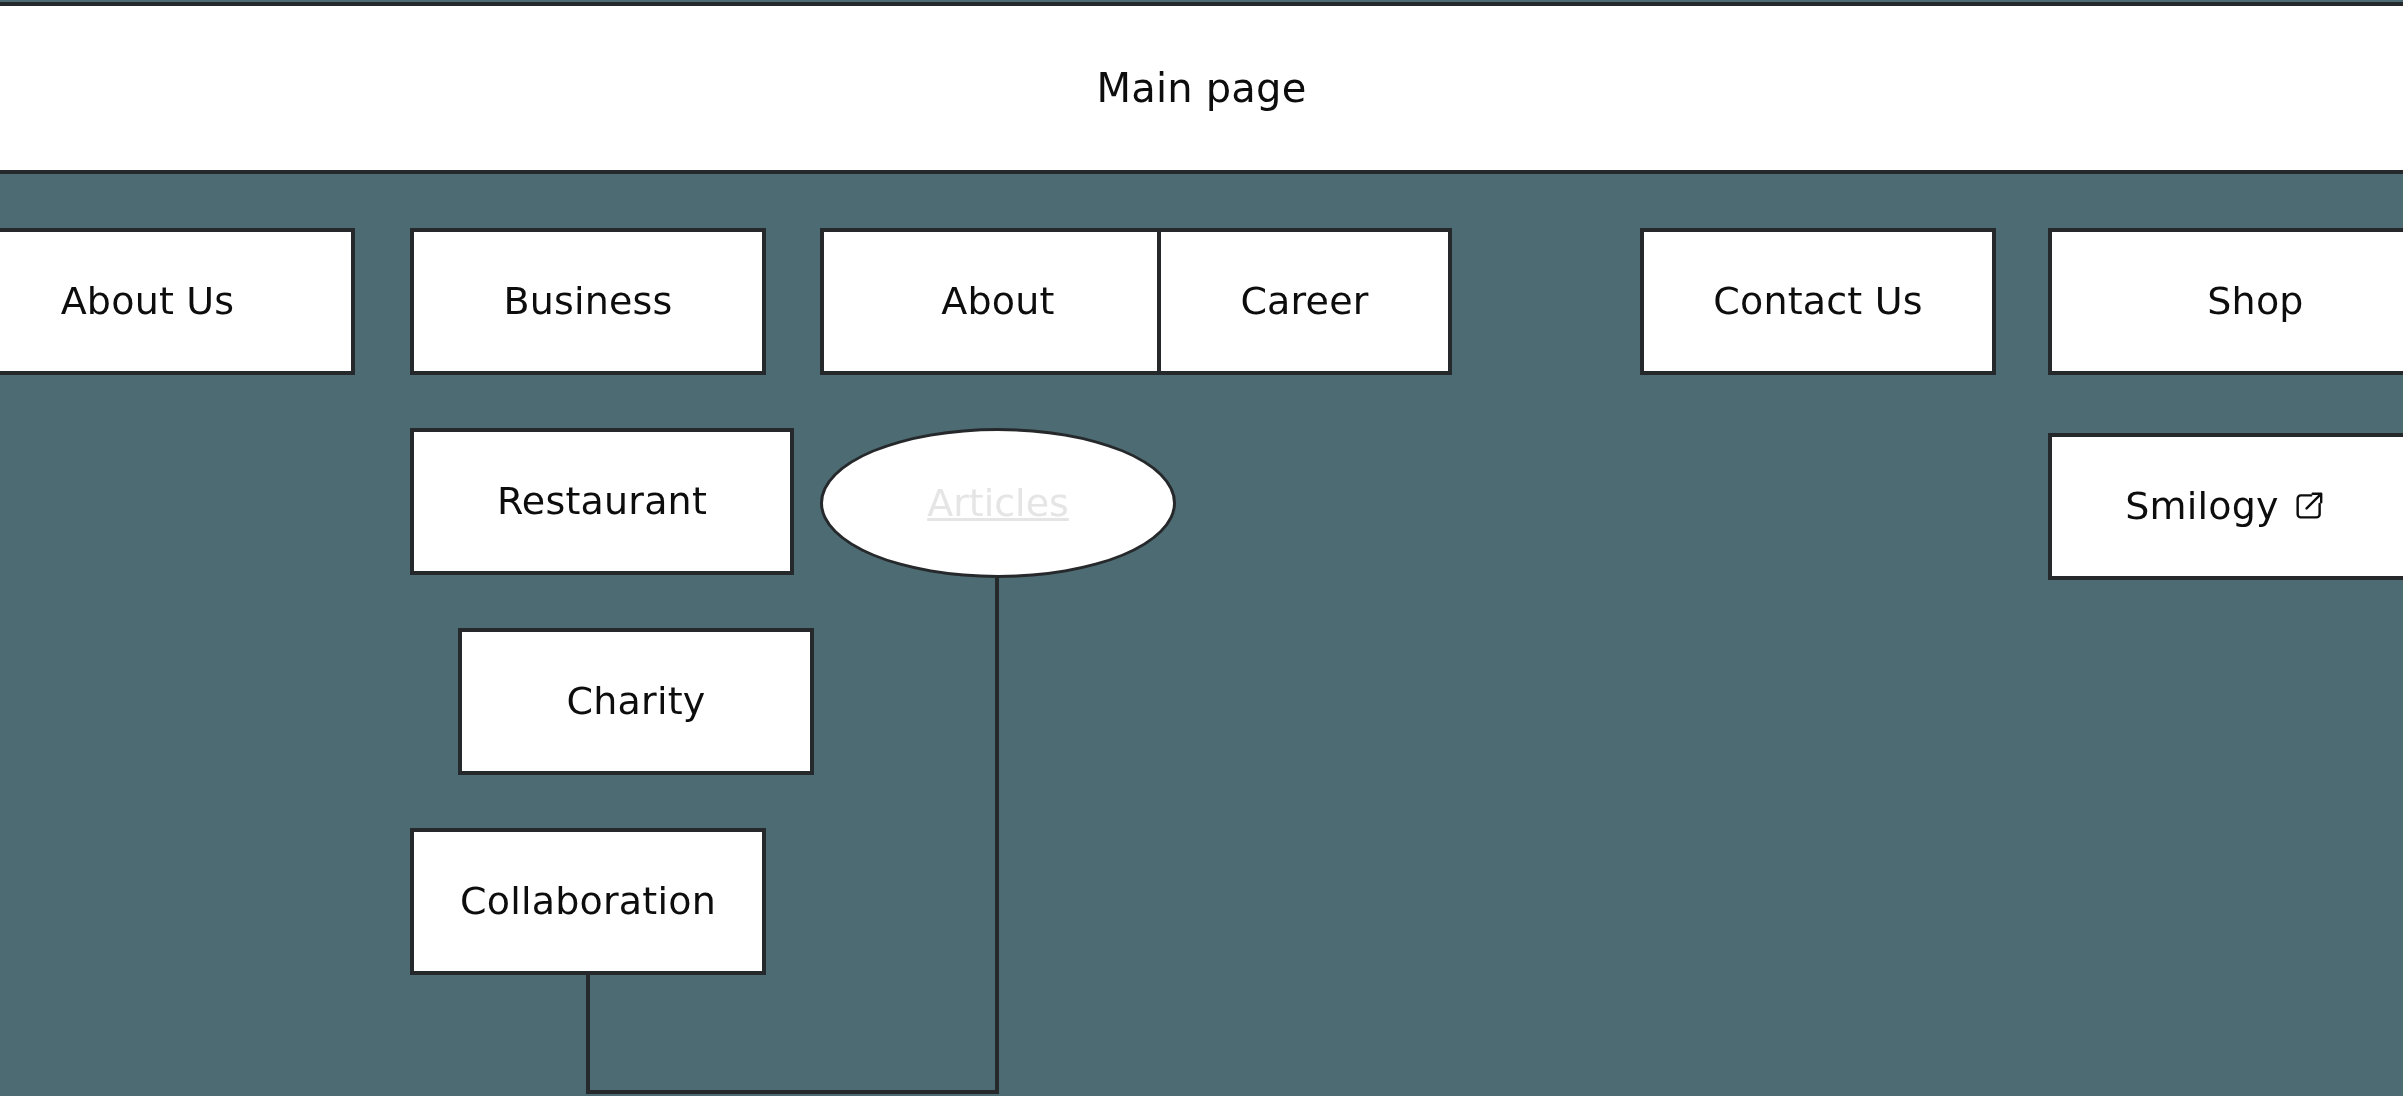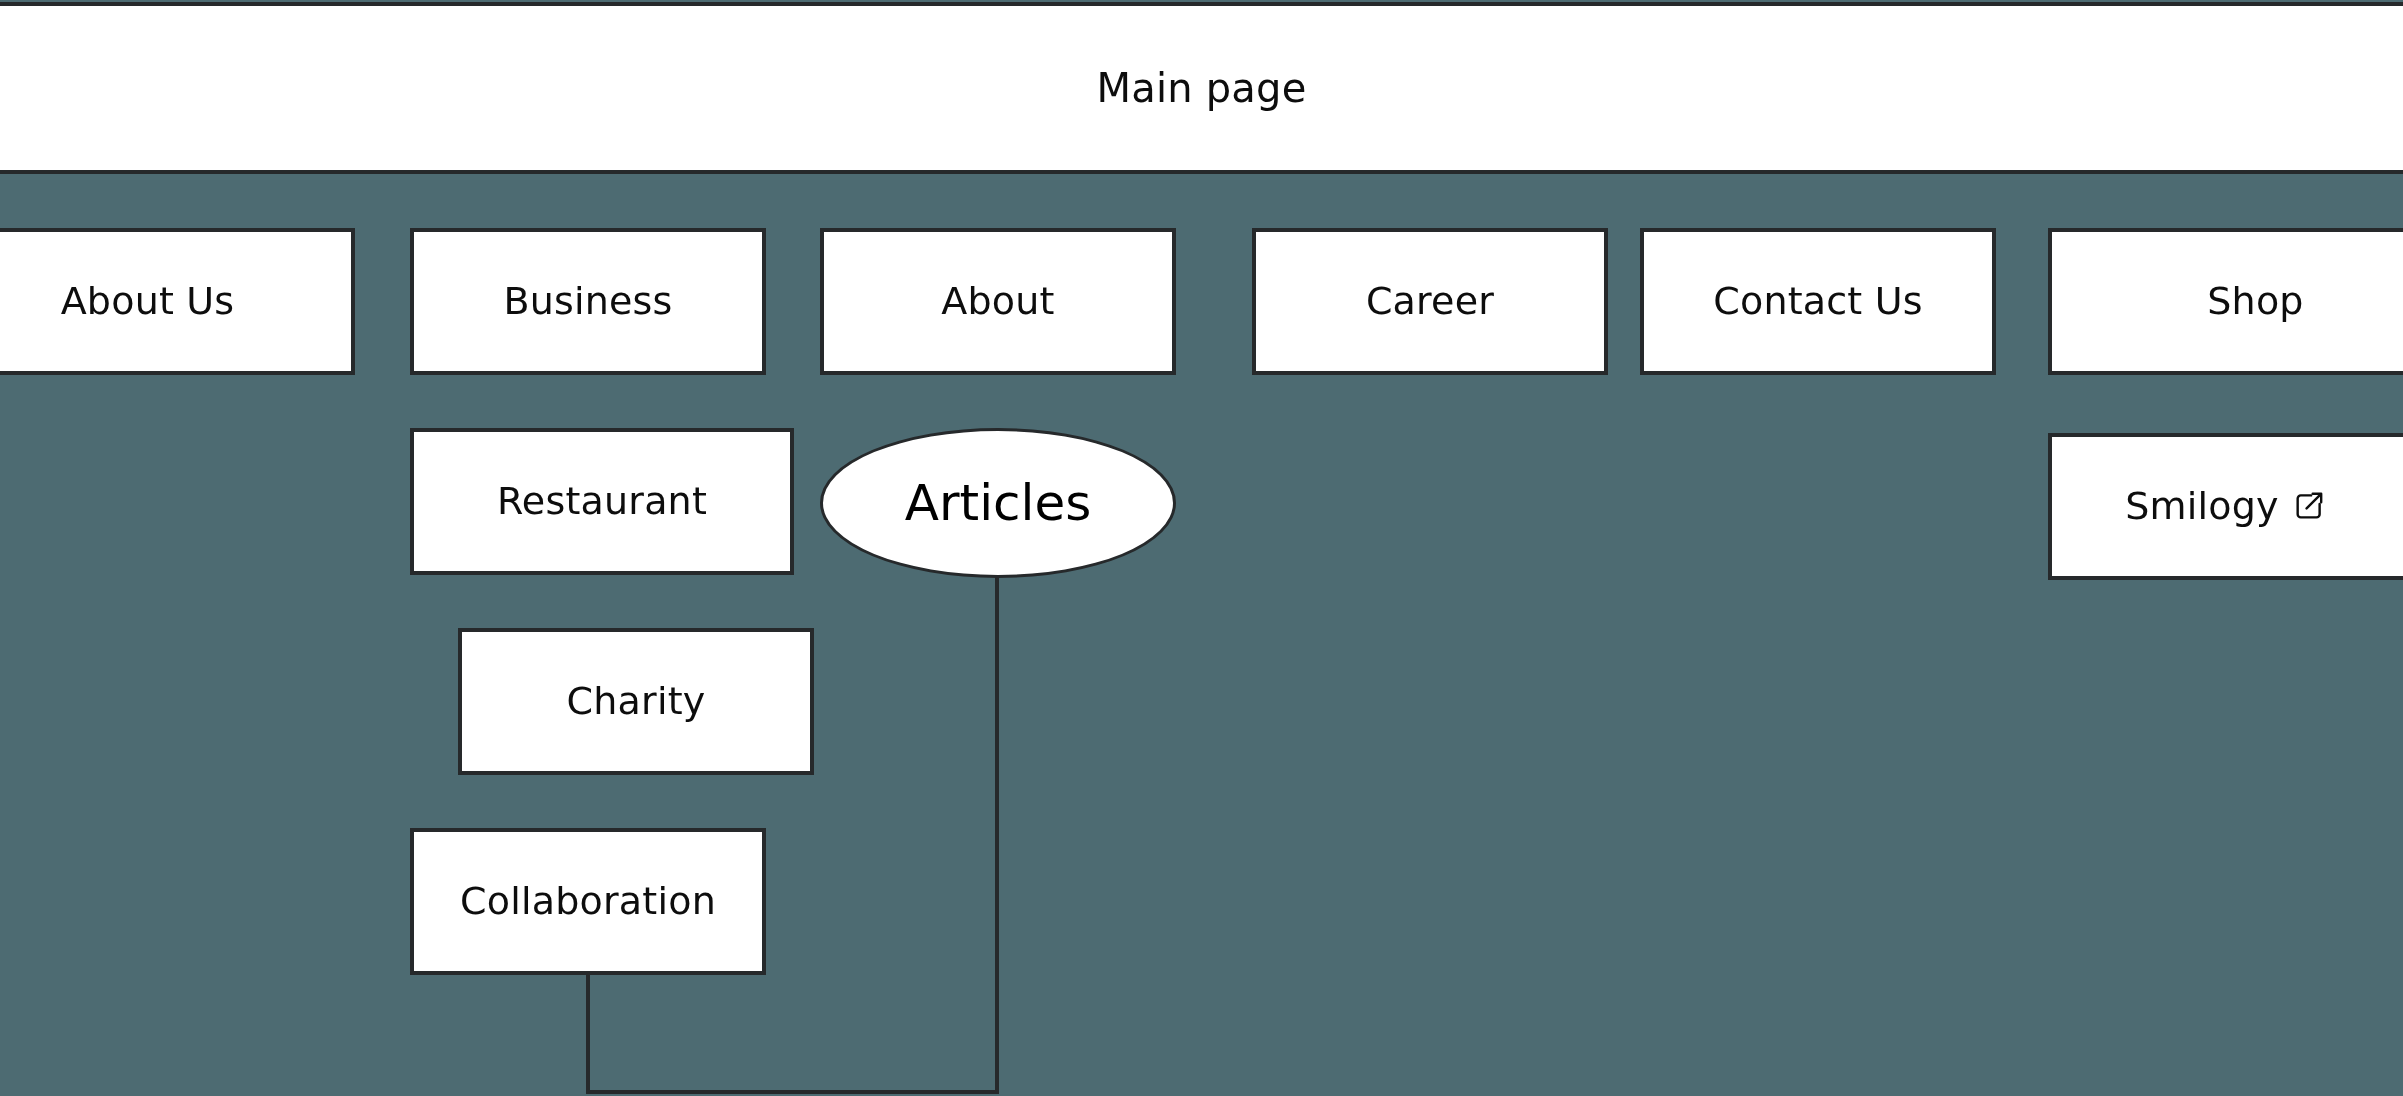--- a/index.html
+++ b/index.html
@@ -63,21 +63,21 @@
     height: 172px;
   }
   #node-main-page .node-label { font-size: 40px; }
 
   
   .row1 { top: 228px; height: 147px; }
 
   #node-about-us   { left: -60px;  width: 415px;  }
   #node-business   { left: 410px;  width: 356px;  }
   #node-news       { left: 820px;  width: 356px;  }
-  #node-career     { left: 1252px; width: 356px; justify-content: center;  }
+  #node-career     { left: 1157px; width: 295px; justify-content: center;  }
   #node-contact-us { left: 1640px; width: 356px;  }
   #node-shop       { left: 2048px; width: 415px;  }
 
   
   #node-restaurant   { left: 410px; top: 428px; width: 384px; height: 147px; }
   #node-charity      { left: 410px; top: 628px; width: 356px; height: 147px; margin-left: 48px; }
   #node-collaboration{ left: 410px; top: 828px; width: 356px; height: 147px; }
 
   
   #node-smilogy {
@@ -120,22 +120,23 @@
     background: #ffffff;
     border: 3px solid #26292b;
     border-radius: 50% / 50%;
   }
   #node-articles .node-label {
     position: absolute;
     inset: 0;
     display: flex;
     align-items: center;
     justify-content: center;
-    font-size: 50px;
-    color: #000000;
+    font-size: 38px;
+    color: #e5e5e5;
+    text-decoration: underline;
   }
 </style>
 </head>
 <body>
 
 <div id="canvas">
 
   <svg id="connector-layer" viewBox="0 0 2403 1096" width="2403" height="1096" xmlns="http://www.w3.org/2000/svg">
 
     <polyline points="588,975 588,1092 997,1092 997,575" fill="none" stroke="#26292b" stroke-width="4"></polyline>

